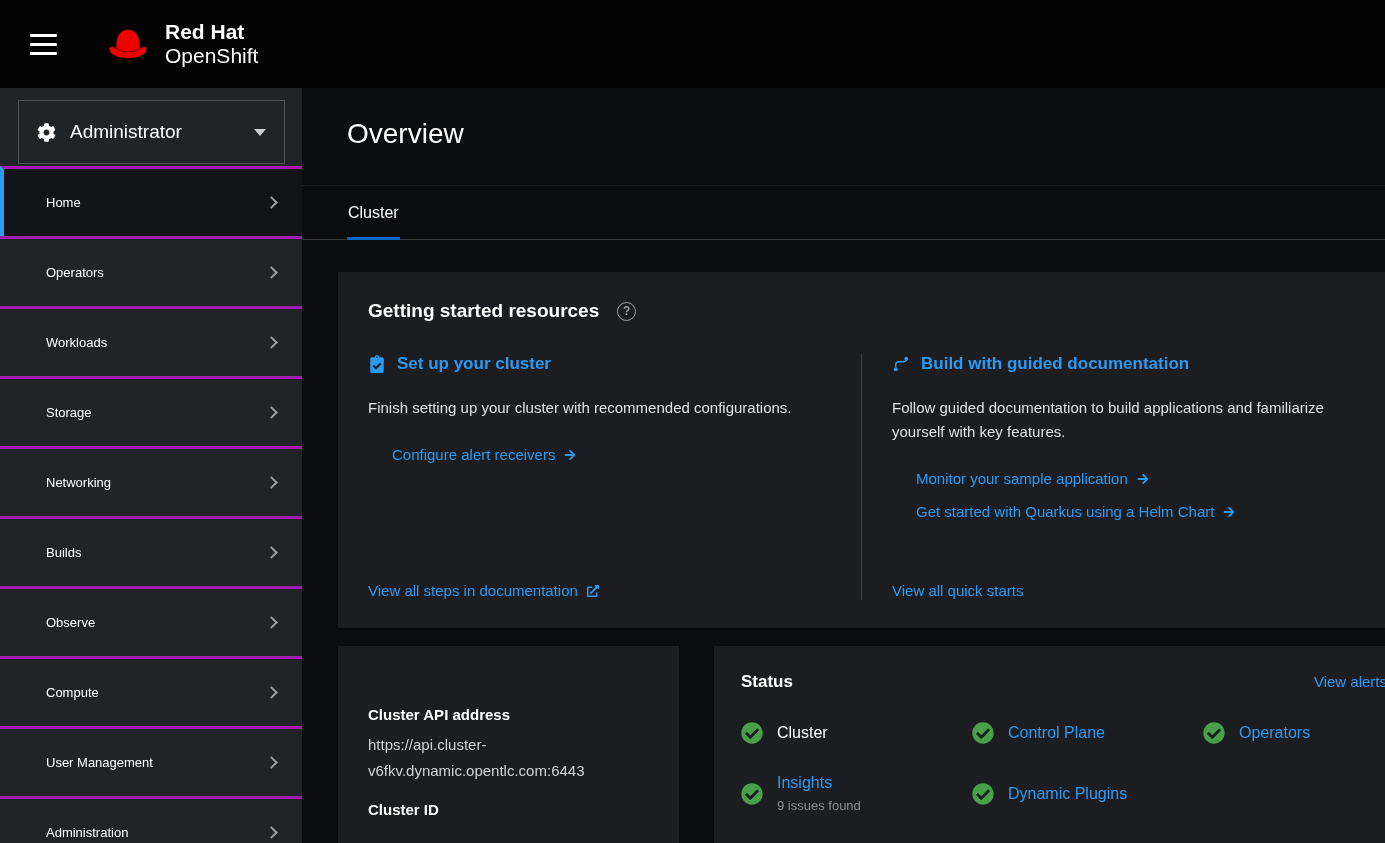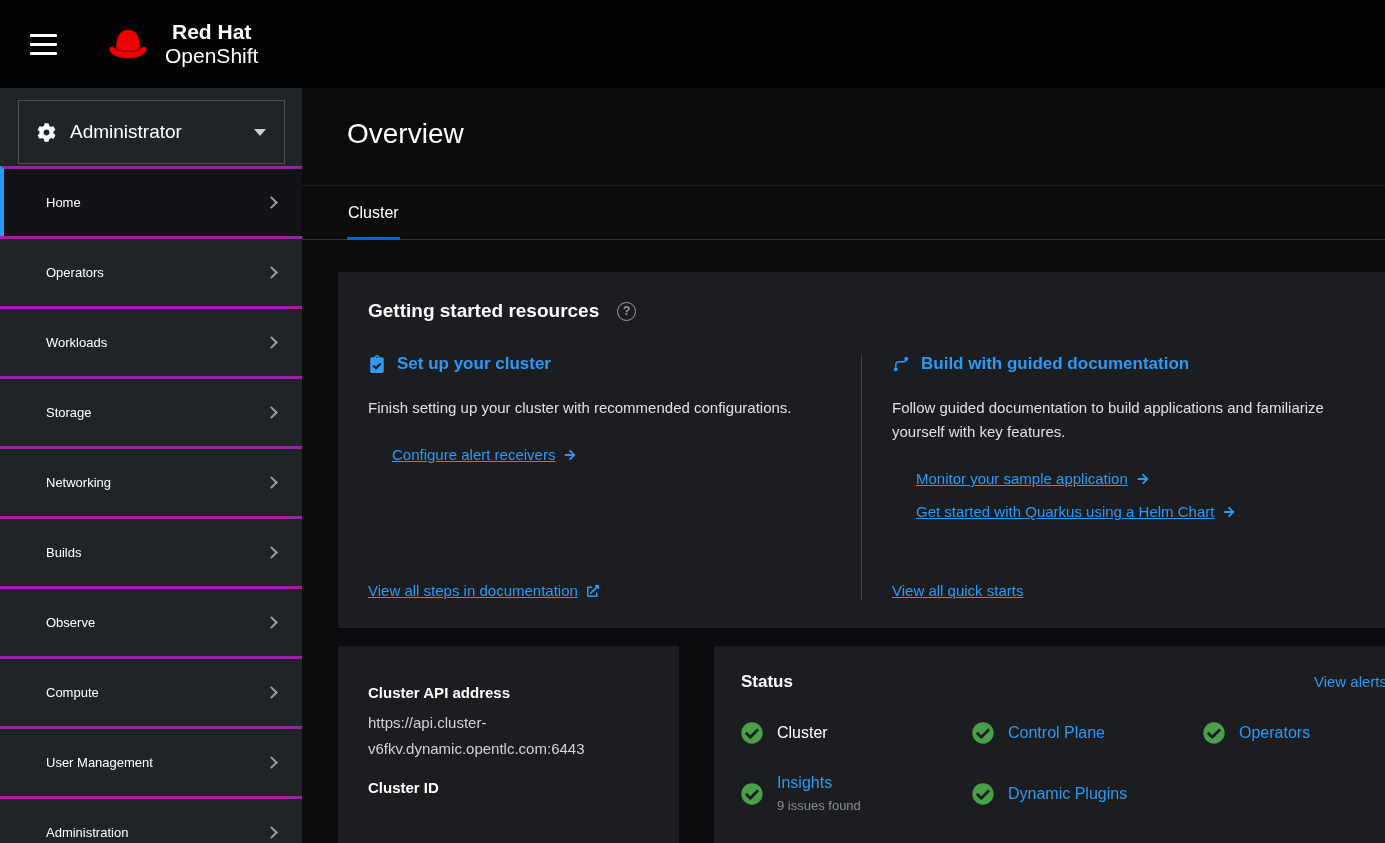--- a/index.html
+++ b/index.html
@@ -6,21 +6,21 @@
   html,body { width:1385px; height:843px; overflow:hidden; }
   body { background:#0b0c0e; font-family:"Liberation Sans","DejaVu Sans",sans-serif; color:#fff; }
 
   
   .topbar { height:88px; background:#030303; display:flex; align-items:center; }
   .hamburger { margin-left:30px; width:27px; height:21px; display:flex; flex-direction:column;
                justify-content:space-between; background:none; border:none; cursor:pointer; }
   .hamburger span { display:block; height:3px; background:#fff; border-radius:1px; }
   .brand { display:flex; align-items:center; gap:10px; margin-left:44px; }
   .brand svg { width:54px; height:40px; }
-  .brand-text { display:flex; flex-direction:column; line-height:1.12; color:#fff;text-align:center; }
+  .brand-text { display:flex; flex-direction:column; line-height:1.12; color:#fff; }
   .brand-line1 { font-size:21px; font-weight:700; }
   .brand-line2 { font-size:21px; font-weight:400; }
 
   
   .layout { display:flex; height:755px; }
 
   
   .sidebar { width:302px; flex-shrink:0; background:#212427; overflow:hidden; }
   .perspective { height:64px; margin:12px 17px 2px 18px; border:1px solid #4f5255;
                  display:flex; align-items:center; gap:14px; padding:0 18px; cursor:pointer; }
@@ -58,32 +58,32 @@
   .gs-cols { display:flex; margin-top:32px; }
   .gs-col { flex:1; padding:0 30px; display:flex; flex-direction:column; min-height:246px; }
   .gs-col + .gs-col { border-left:1px solid #3c3f42; }
   .col-head { display:flex; align-items:center; gap:11px; color:#2b9af3; font-size:17px;
               font-weight:700; cursor:pointer; }
   .col-head svg { width:18px; height:18px; fill:currentColor; flex-shrink:0; }
   .col-head svg.stroke { fill:none; stroke:currentColor; stroke-width:2; }
   .col-desc { margin-top:22px; max-width:440px; font-size:15px; line-height:1.6; color:#e0e0e0; }
   .col-links { margin-top:26px; padding-left:24px; display:flex; flex-direction:column; gap:16px; }
   .inline-link { color:#2b9af3; font-size:15px; display:inline-flex; align-items:center; gap:9px;
-                 cursor:pointer; width:max-content;text-decoration:underline; }
+                 cursor:pointer; width:max-content; }
   .inline-link svg { width:12px; height:12px; fill:currentColor; }
   .col-footer { margin-top:auto; }
 
   
   .cards-row { display:flex; gap:35px; margin-top:18px; }
   .card-head { display:flex; justify-content:space-between; align-items:baseline; }
   .card-title { font-size:17px; font-weight:700; color:#fff; }
   .card-action { font-size:15px; color:#2b9af3; cursor:pointer; white-space:nowrap; }
 
   .details-card { width:341px; flex-shrink:0; height:262px; padding:26px 30px; }
-  .field-label { margin-top:12px; font-size:15px; font-weight:700; color:#fff; }
+  .field-label { margin-top:34px; font-size:15px; font-weight:700; color:#fff; }
   .field-value { margin-top:9px; width:288px; font-size:15px; line-height:1.75; color:#d2d2d2;
                  overflow-wrap:break-word; }
   .field-label.second { margin-top:16px; }
 
   .status-card { width:700px; flex-shrink:0; height:262px; padding:26px 27px; }
   .status-grid { margin-top:30px; display:grid; grid-template-columns:231px 231px 1fr; row-gap:30px; }
   .status-item { display:flex; align-items:center; gap:14px; }
   .status-item svg { width:22px; height:22px; flex-shrink:0; }
   .status-label { font-size:16px; color:#fff; }
   .status-label.link { color:#2b9af3; cursor:pointer; }

